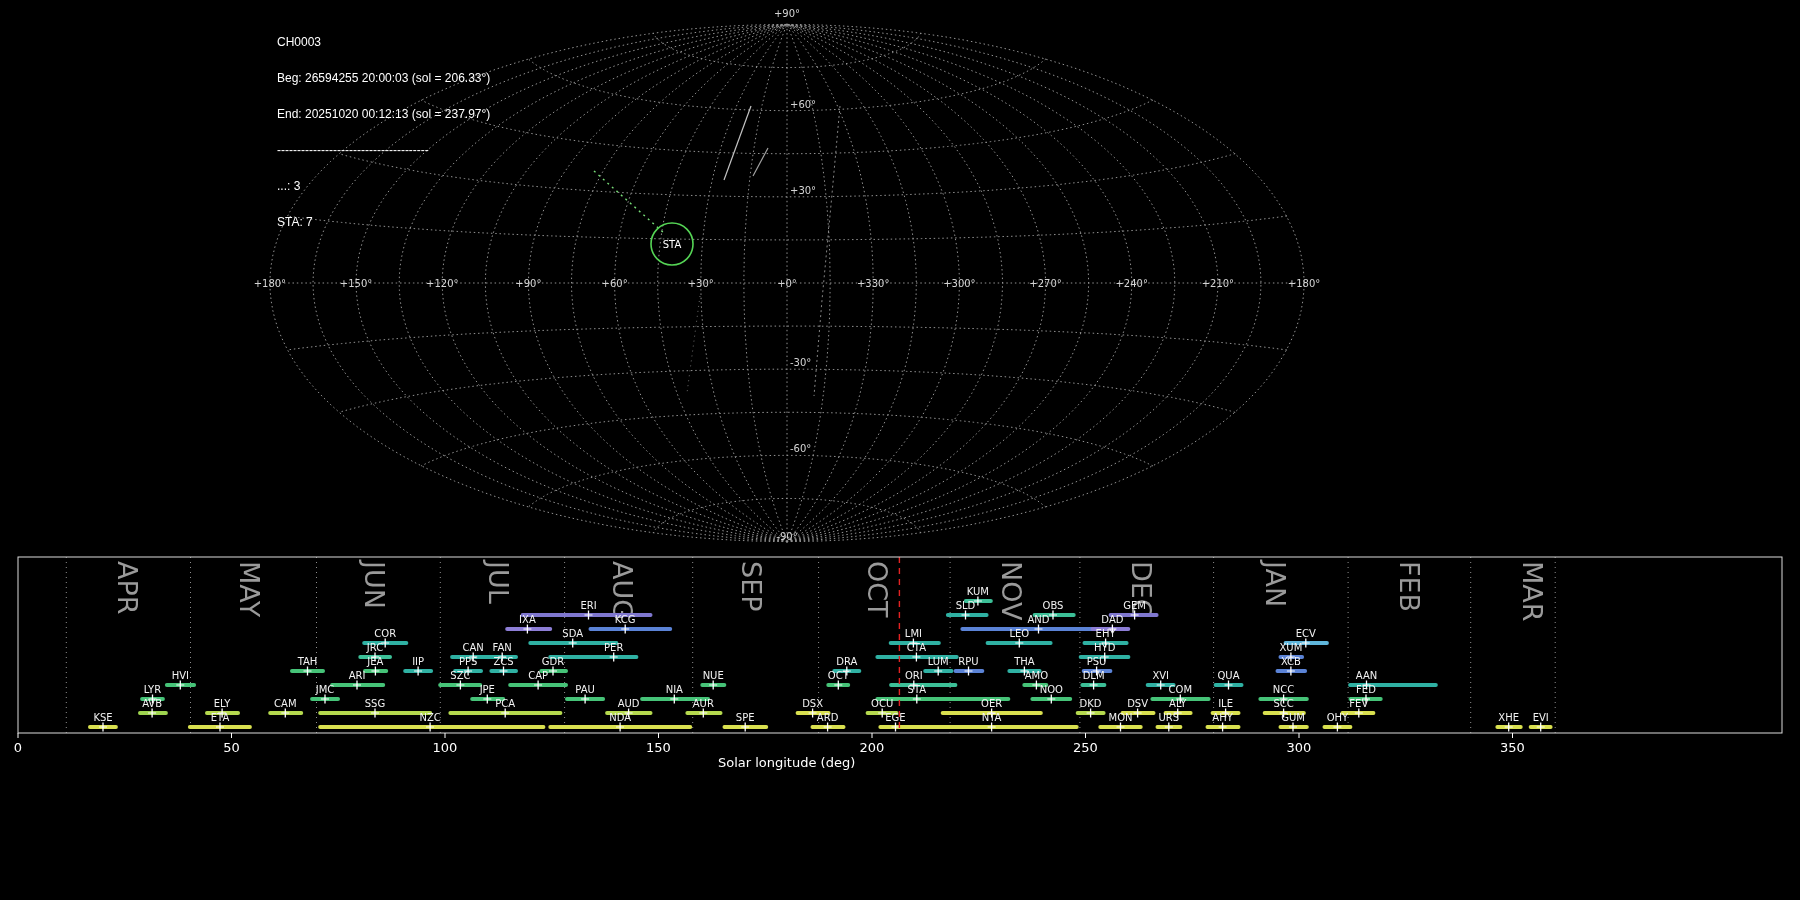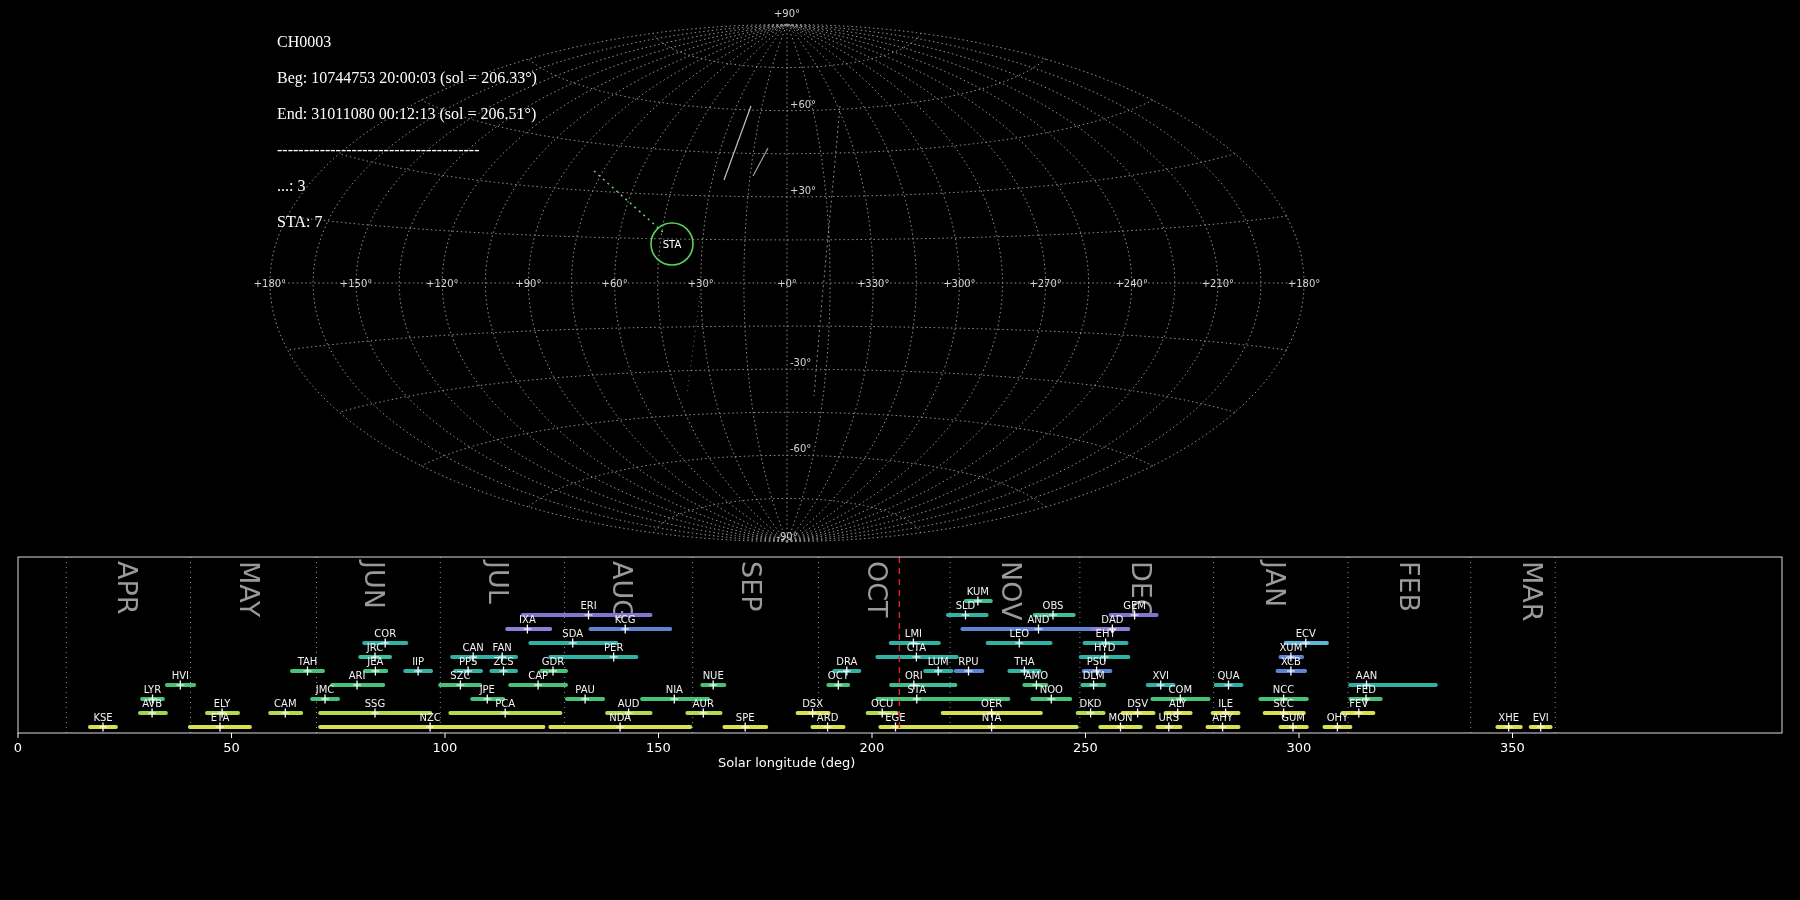--- a/index.html
+++ b/index.html
@@ -4,34 +4,34 @@
 <style>
   html, body { margin: 0; padding: 0; background: #000; }
   body {
     width: 1800px; height: 900px;
     position: relative; overflow: hidden;
     font-family: "DejaVu Sans", sans-serif;
   }
   #capture-info {
     position: absolute; left: 277px; top: 12px;
     color: #ffffff;
-    font-family: Liberation Serif, serif;
-    font-size: 16px; line-height: 12px;
+    font-family: Liberation Sans, sans-serif;
+    font-size: 12px; line-height: 12px;
     white-space: pre; z-index: 2;
   }
   svg { position: absolute; left: 0; top: 0; }
   svg text { font-family: "DejaVu Sans", sans-serif; }
 </style>
 </head>
 <body>
 
 <div id="capture-info">
   <div>CH0003</div>
-  <div>Beg: 10744753 20:00:03 (sol = 206.33°)</div>
-  <div>End: 31011080 00:12:13 (sol = 206.51°)</div>
+  <div>Beg: 26594255 20:00:03 (sol = 206.33°)</div>
+  <div>End: 20251020 00:12:13 (sol = 237.97°)</div>
   <div>--------------------------------------</div>
   <div>...: 3</div>
   <div>STA: 7</div>
 </div>
 
 <svg id="scene" width="1800" height="900">
   <g id="sky-map">
       <g fill="none" stroke="#b4b4b4" stroke-width="1" stroke-dasharray="0.7 3.6" stroke-linecap="round" opacity="0.82">
         <path d="M920.8,532.7L920.4,532.0L920.0,531.3L919.5,530.6L919.0,529.9L918.4,529.2L917.9,528.5L917.2,527.8L916.6,527.2L915.9,526.5L915.2,525.8L914.4,525.2L913.6,524.5L912.8,523.9L911.9,523.3L911.0,522.6L910.1,522.0L909.2,521.4L908.2,520.8L907.2,520.2L906.1,519.6L905.1,519.0L904.0,518.4L902.8,517.8L901.7,517.3L900.5,516.7L899.3,516.2L898.1,515.6L896.8,515.1L895.5,514.6L894.2,514.1L892.9,513.5L891.5,513.0L890.2,512.5L888.8,512.1L887.3,511.6L885.9,511.1L884.4,510.7L882.9,510.2L881.4,509.8L879.9,509.3L878.4,508.9L876.8,508.5L875.2,508.1L873.6,507.7L872.0,507.3L870.3,506.9L868.7,506.5L867.0,506.1L865.3,505.8L863.6,505.4L861.9,505.1L860.2,504.7L858.4,504.4L856.6,504.1L854.9,503.8L853.1,503.5L851.3,503.2L849.5,502.9L847.6,502.6L845.8,502.4L843.9,502.1L842.1,501.9L840.2,501.6L838.3,501.4L836.4,501.2L834.5,501.0L832.6,500.8L830.7,500.6L828.7,500.4L826.8,500.2L824.9,500.0L822.9,499.9L821.0,499.7L819.0,499.6L817.0,499.4L815.0,499.3L813.1,499.2L811.1,499.1L809.1,499.0L807.1,498.9L805.1,498.8L803.1,498.7L801.1,498.7L799.1,498.6L797.1,498.6L795.1,498.5L793.0,498.5L791.0,498.5L789.0,498.5L787.0,498.5L785.0,498.5L783.0,498.5L781.0,498.5L778.9,498.5L776.9,498.6L774.9,498.6L772.9,498.7L770.9,498.7L768.9,498.8L766.9,498.9L764.9,499.0L762.9,499.1L760.9,499.2L759.0,499.3L757.0,499.4L755.0,499.6L753.0,499.7L751.1,499.9L749.1,500.0L747.2,500.2L745.3,500.4L743.3,500.6L741.4,500.8L739.5,501.0L737.6,501.2L735.7,501.4L733.8,501.6L731.9,501.9L730.1,502.1L728.2,502.4L726.4,502.6L724.5,502.9L722.7,503.2L720.9,503.5L719.1,503.8L717.4,504.1L715.6,504.4L713.8,504.7L712.1,505.1L710.4,505.4L708.7,505.8L707.0,506.1L705.3,506.5L703.7,506.9L702.0,507.3L700.4,507.7L698.8,508.1L697.2,508.5L695.6,508.9L694.1,509.3L692.6,509.8L691.1,510.2L689.6,510.7L688.1,511.1L686.7,511.6L685.2,512.1L683.8,512.5L682.5,513.0L681.1,513.5L679.8,514.1L678.5,514.6L677.2,515.1L675.9,515.6L674.7,516.2L673.5,516.7L672.3,517.3L671.2,517.8L670.0,518.4L668.9,519.0L667.9,519.6L666.8,520.2L665.8,520.8L664.8,521.4L663.9,522.0L663.0,522.6L662.1,523.3L661.2,523.9L660.4,524.5L659.6,525.2L658.8,525.8L658.1,526.5L657.4,527.2L656.8,527.8L656.1,528.5L655.6,529.2L655.0,529.9L654.5,530.6L654.0,531.3L653.6,532.0L653.2,532.7"></path>
         <path d="M1045.6,506.9L1044.1,505.7L1042.6,504.5L1041.0,503.3L1039.3,502.1L1037.7,500.9L1035.9,499.8L1034.1,498.6L1032.3,497.5L1030.4,496.4L1028.4,495.3L1026.5,494.3L1024.4,493.2L1022.3,492.2L1020.2,491.2L1018.1,490.2L1015.8,489.2L1013.6,488.2L1011.3,487.3L1009.0,486.3L1006.6,485.4L1004.2,484.5L1001.8,483.6L999.3,482.7L996.8,481.9L994.2,481.0L991.7,480.2L989.1,479.4L986.4,478.6L983.8,477.8L981.1,477.1L978.3,476.3L975.6,475.6L972.8,474.8L970.0,474.1L967.1,473.5L964.3,472.8L961.4,472.1L958.5,471.5L955.5,470.8L952.6,470.2L949.6,469.6L946.6,469.0L943.6,468.4L940.5,467.9L937.5,467.3L934.4,466.8L931.3,466.2L928.2,465.7L925.0,465.2L921.9,464.7L918.7,464.3L915.5,463.8L912.3,463.4L909.1,462.9L905.9,462.5L902.6,462.1L899.4,461.7L896.1,461.3L892.8,460.9L889.5,460.6L886.2,460.2L882.9,459.9L879.6,459.6L876.2,459.3L872.9,459.0L869.5,458.7L866.1,458.4L862.8,458.2L859.4,457.9L856.0,457.7L852.6,457.4L849.2,457.2L845.8,457.0L842.3,456.8L838.9,456.7L835.5,456.5L832.0,456.3L828.6,456.2L825.1,456.1L821.7,455.9L818.2,455.8L814.8,455.7L811.3,455.6L807.8,455.6L804.4,455.5L800.9,455.5L797.4,455.4L793.9,455.4L790.5,455.4L787.0,455.4L783.5,455.4L780.1,455.4L776.6,455.4L773.1,455.5L769.6,455.5L766.2,455.6L762.7,455.6L759.2,455.7L755.8,455.8L752.3,455.9L748.9,456.1L745.4,456.2L742.0,456.3L738.5,456.5L735.1,456.7L731.7,456.8L728.2,457.0L724.8,457.2L721.4,457.4L718.0,457.7L714.6,457.9L711.2,458.2L707.9,458.4L704.5,458.7L701.1,459.0L697.8,459.3L694.4,459.6L691.1,459.9L687.8,460.2L684.5,460.6L681.2,460.9L677.9,461.3L674.6,461.7L671.4,462.1L668.1,462.5L664.9,462.9L661.7,463.4L658.5,463.8L655.3,464.3L652.1,464.7L649.0,465.2L645.8,465.7L642.7,466.2L639.6,466.8L636.5,467.3L633.5,467.9L630.4,468.4L627.4,469.0L624.4,469.6L621.4,470.2L618.5,470.8L615.5,471.5L612.6,472.1L609.7,472.8L606.9,473.5L604.0,474.1L601.2,474.8L598.4,475.6L595.7,476.3L592.9,477.1L590.2,477.8L587.6,478.6L584.9,479.4L582.3,480.2L579.8,481.0L577.2,481.9L574.7,482.7L572.2,483.6L569.8,484.5L567.4,485.4L565.0,486.3L562.7,487.3L560.4,488.2L558.2,489.2L555.9,490.2L553.8,491.2L551.7,492.2L549.6,493.2L547.5,494.3L545.6,495.3L543.6,496.4L541.7,497.5L539.9,498.6L538.1,499.8L536.3,500.9L534.7,502.1L533.0,503.3L531.4,504.5L529.9,505.7L528.4,506.9"></path>

